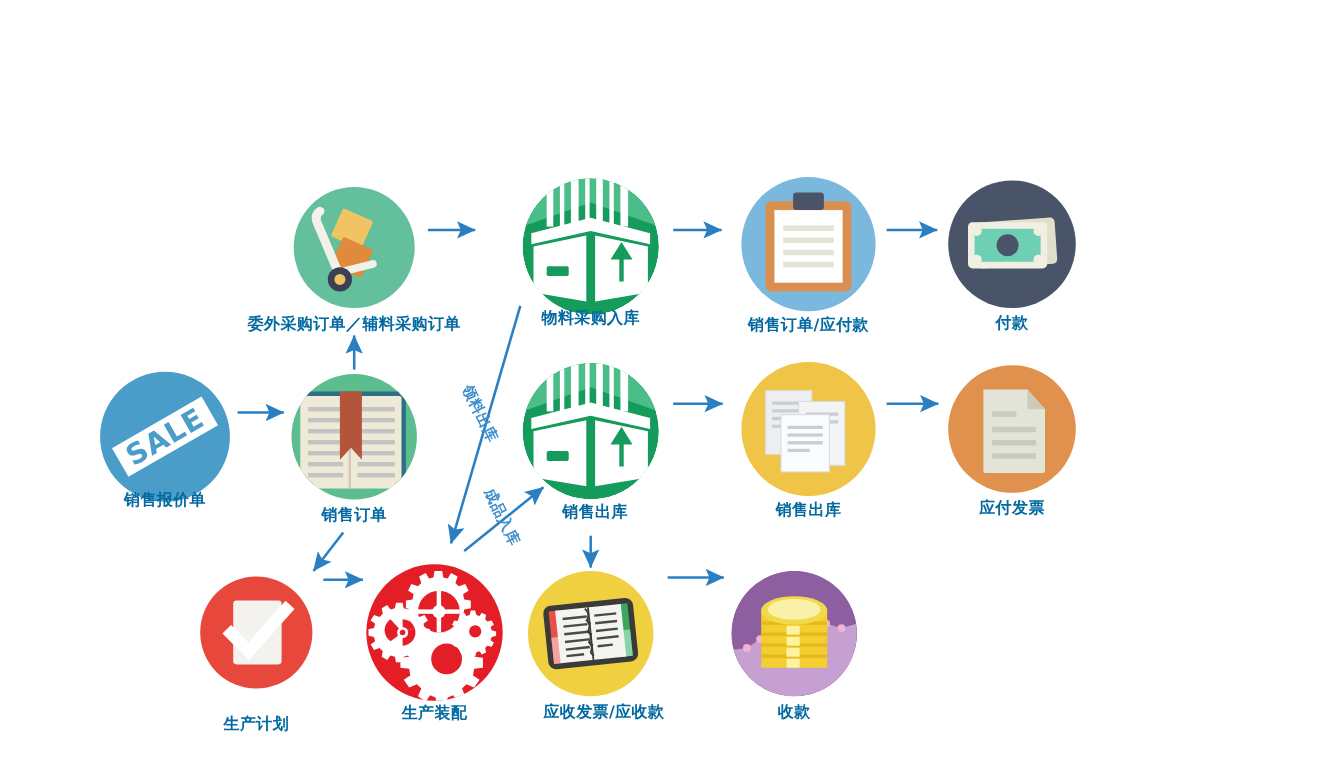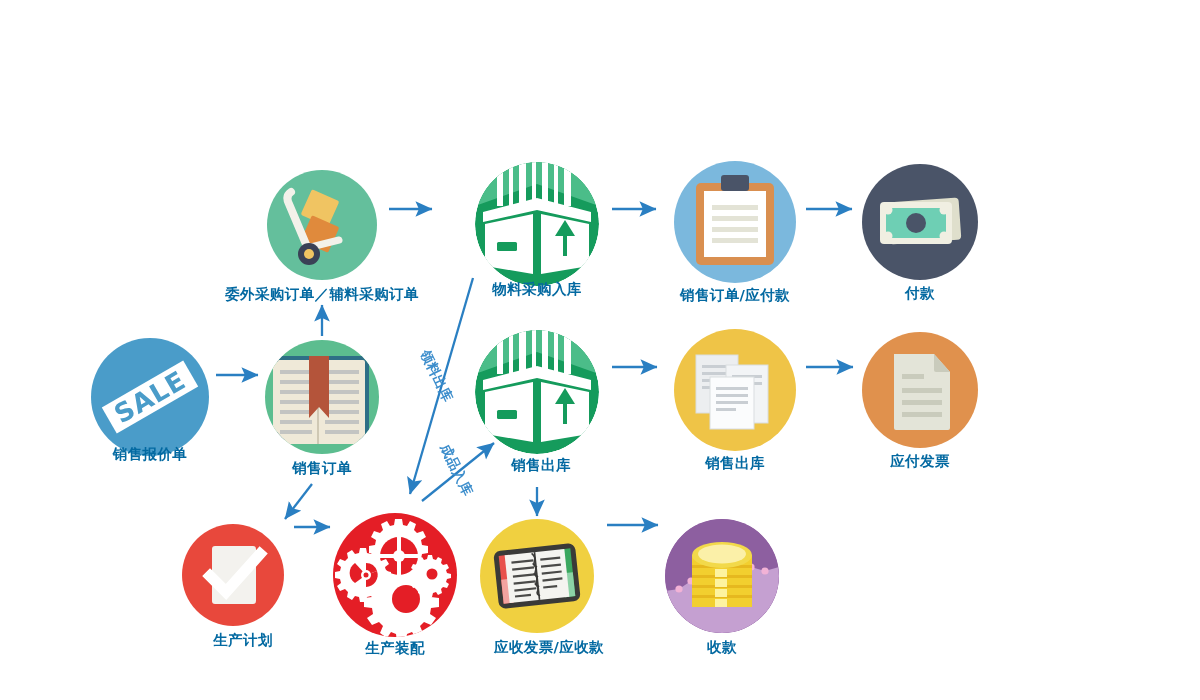--- a/index.html
+++ b/index.html
@@ -291,21 +291,21 @@
     <div class="node-label" style="left:0px; top:62px;">应付发票</div>
   </div>
 
   <div class="node" style="left:233px; top:575px;">
     <div class="disc" style="width:102px;height:102px;background:#e8483c;">
       <svg width="102" height="102" viewBox="0 0 102 102">
         <rect x="30" y="22" width="44" height="58" rx="3" fill="#f3f2ee"></rect>
         <path d="M28,52 L44,68 L78,30" stroke="#ffffff" stroke-width="11" fill="none" stroke-linecap="square" stroke-linejoin="miter"></path>
       </svg>
     </div>
-    <div class="node-label" style="left:0px; top:56px;margin-left:10px;">生产计划</div>
+    <div class="node-label" style="left:0px; top:74px;">生产计划</div>
   </div>
 
   <div class="node" style="left:395px; top:575px;">
     <div class="disc" style="width:124px;height:124px;background:#e41e26;">
       <svg width="124" height="124" viewBox="0 0 124 124">
         <g fill="#ffffff">
 
           <path d="M74,58 l5,2 4,-6 7,5 -3,7 4,4 7,-3 5,7 -6,4 1,6 8,1 0,9 -8,1 -1,6 6,4 -5,7 -7,-3 -4,4 3,7 -7,5 -4,-6 -5,2 -1,8 -9,0 -1,-8 -5,-2 -4,6 -7,-5 3,-7 -4,-4 -7,3 -5,-7 6,-4 -1,-6 -8,-1 0,-9 8,-1 1,-6 -6,-4 5,-7 7,3 4,-4 -3,-7 7,-5 4,6 5,-2 1,-8 9,0 z"></path>
         </g>
         <circle cx="73" cy="86" r="14" fill="#e41e26"></circle>

